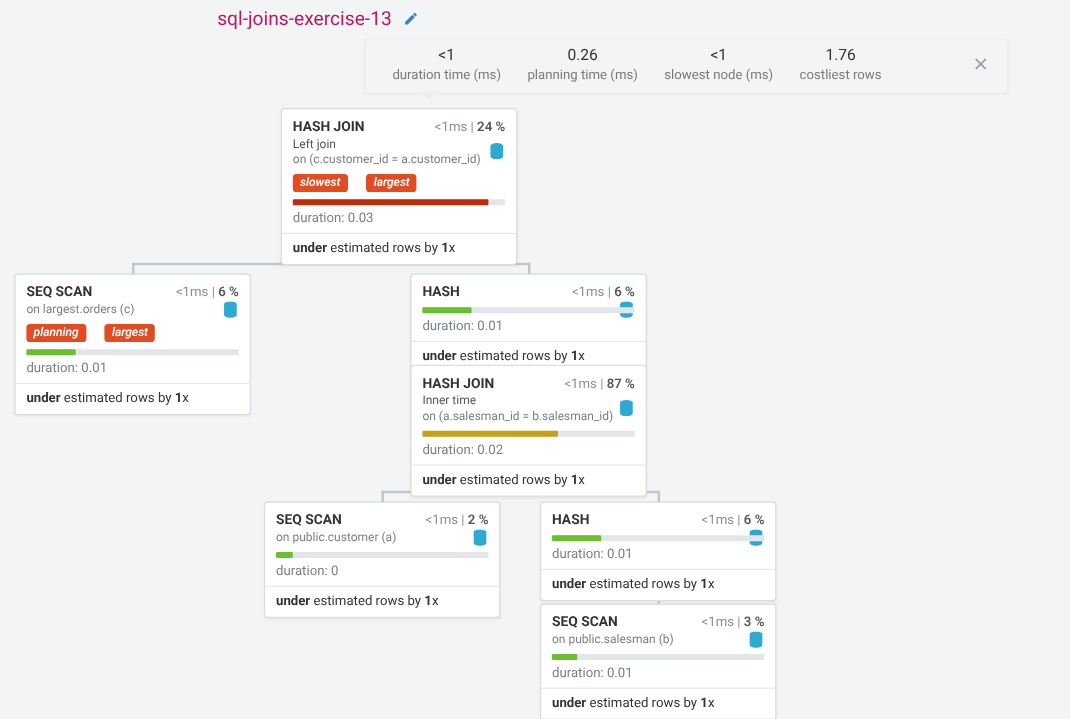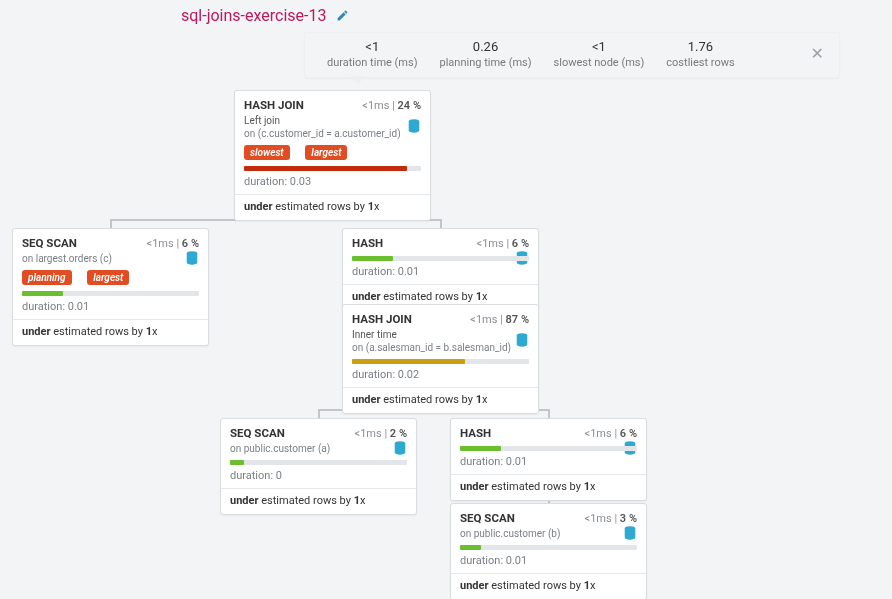--- a/index.html
+++ b/index.html
@@ -332,21 +332,21 @@
   <div class="dur">duration: 0.01</div>
   <hr>
   <div class="est"><b>under</b><span> estimated rows by </span><b>1</b><span>x</span></div>
 </div>
 
 <div class="card" style="left:450px; top:503px;">
   <div class="hdr">
     <span class="name">SEQ SCAN</span>
     <span class="right"><span>&lt;1ms</span> | <span class="pct">3 %</span></span>
   </div>
-  <div class="sub faded">on public.customer (b)</div>
+  <div class="sub faded">on public.salesman (b)</div>
   <span class="db-icon low">
     <svg width="12" height="14" viewBox="0 0 16 18" fill="#2eaad2">
         <ellipse cx="8" cy="3" rx="7" ry="3"></ellipse>
         <path d="M1 3v4c0 1.66 3.13 3 7 3s7-1.34 7-3V3"></path>
         <path d="M1 7v4c0 1.66 3.13 3 7 3s7-1.34 7-3V7"></path>
         <path d="M1 11v4c0 1.66 3.13 3 7 3s7-1.34 7-3v-4"></path>
       </svg>
   </span>
   <div class="bar">
       <div class="fill green" style="width:12%"></div>

